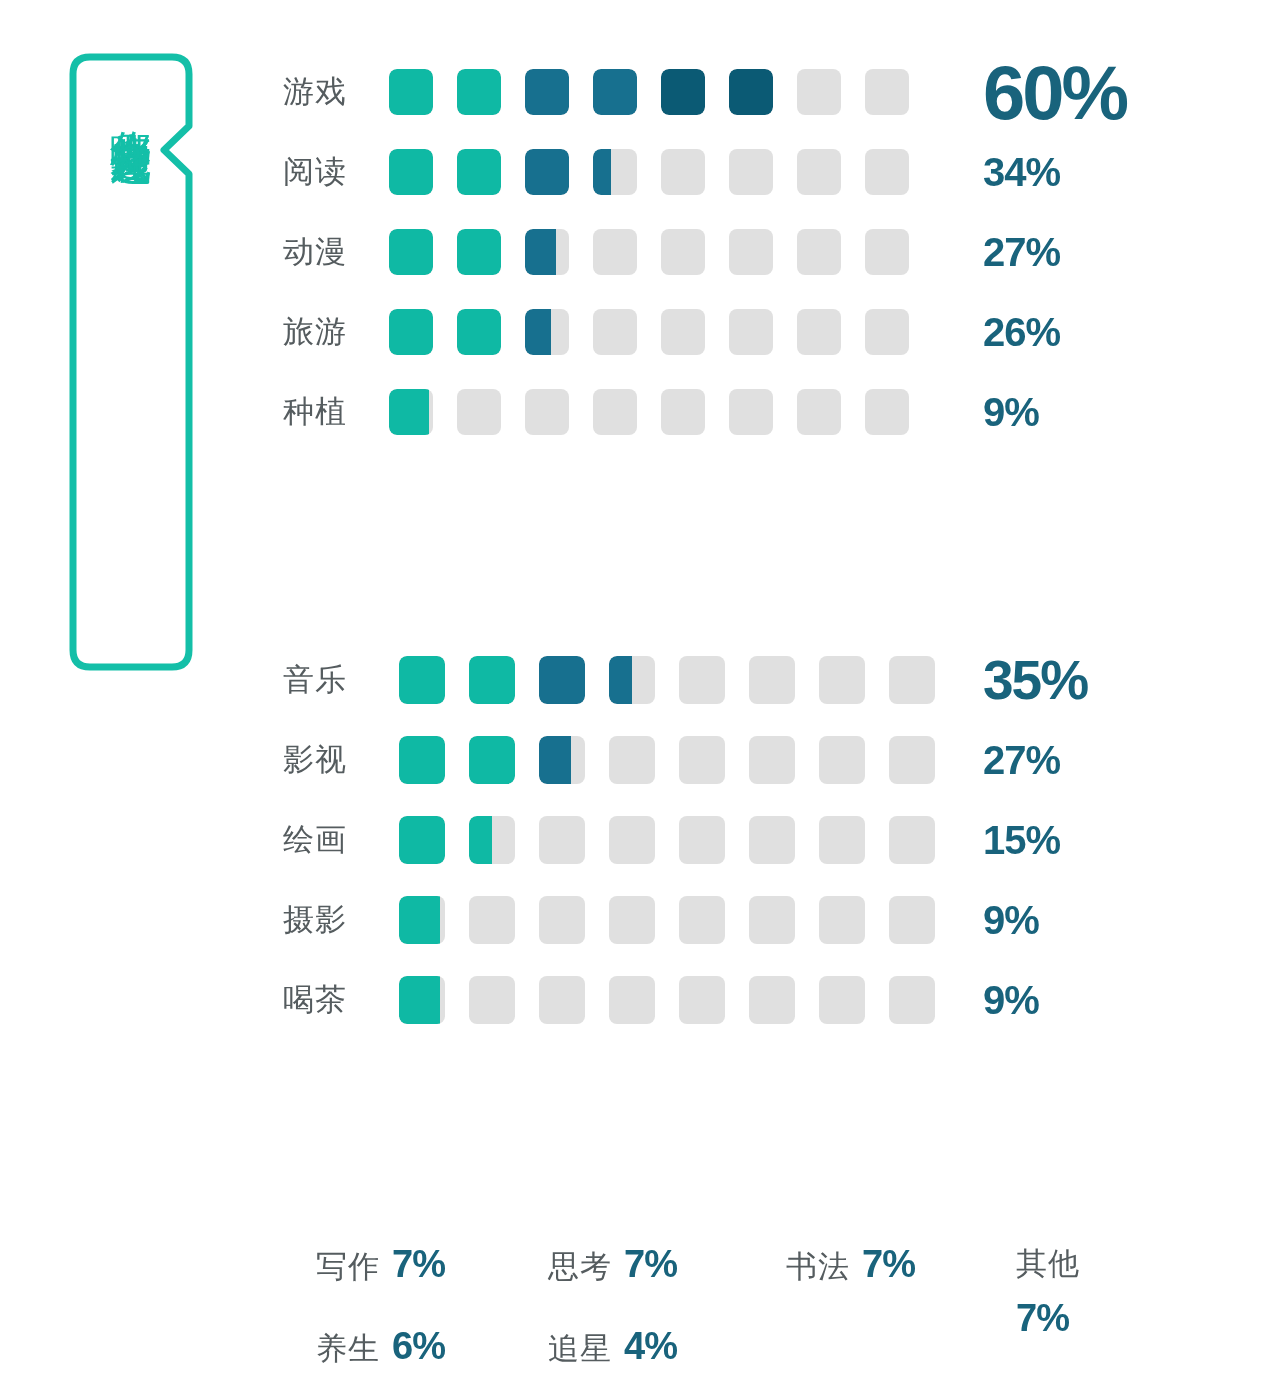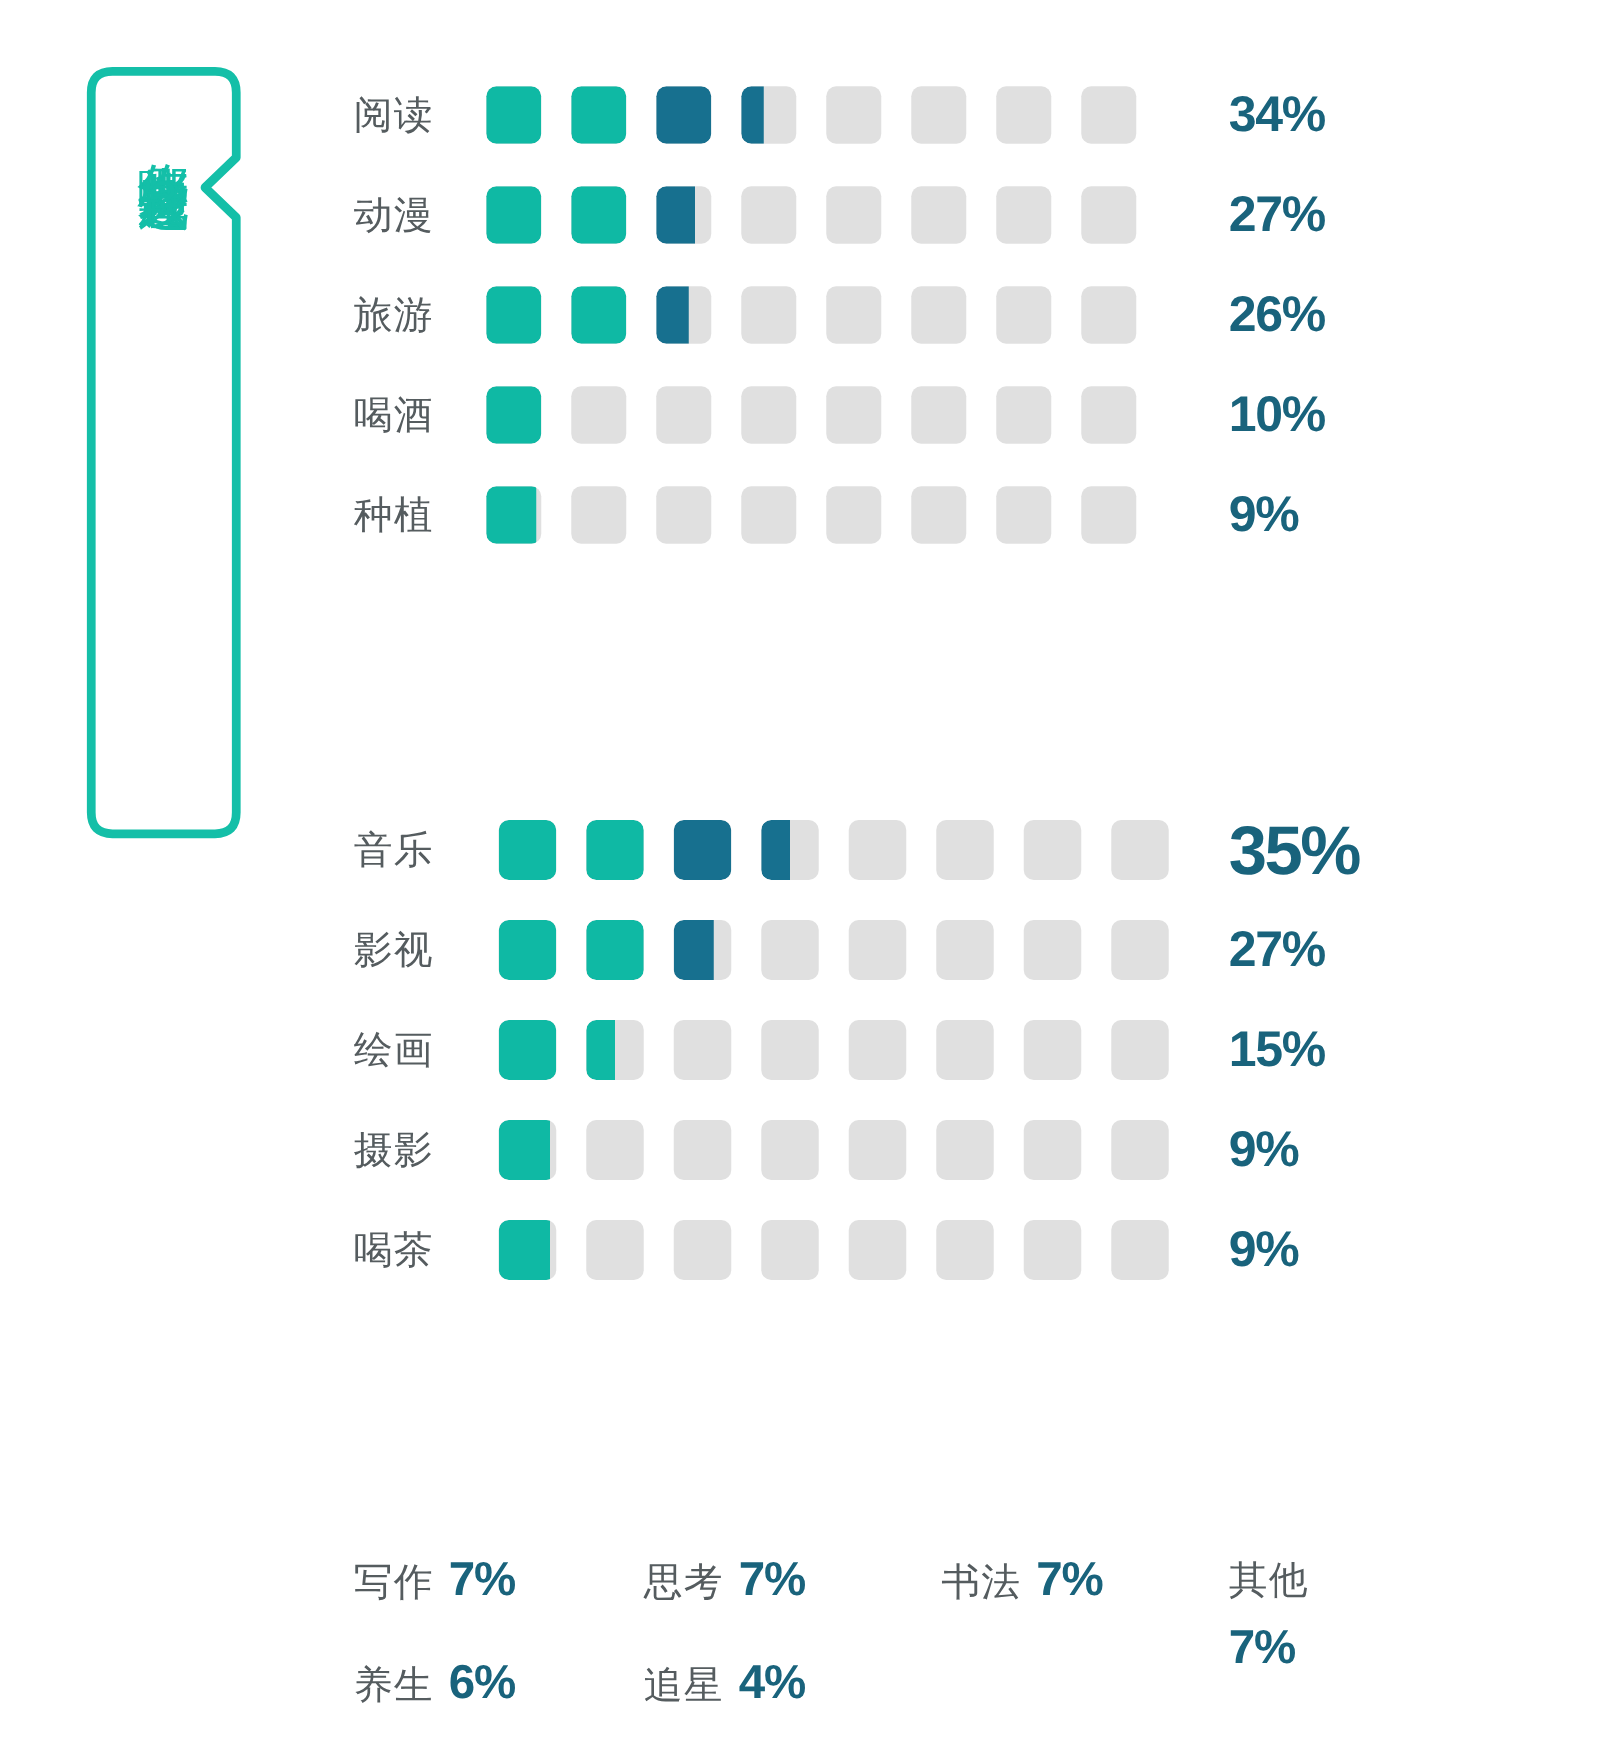--- a/index.html
+++ b/index.html
@@ -123,20 +123,21 @@
   
   #footer {
     position: absolute;
     left: 283px;
     top: 1243px;
     width: 920px;
   }
   .footer-row {
     position: relative;
     height: 82px;
+    margin-left: 33px;
   }
   .footer-item {
     position: absolute;
     display: flex;
     align-items: baseline;
     gap: 12px;
     white-space: nowrap;
   }
   .footer-label {
     font-size: 31px;
@@ -170,20 +171,46 @@
                L 5 22
                Q 5 5 22 5 Z" fill="none" stroke="#14bfa8" stroke-width="7" stroke-linejoin="round" stroke-linecap="round"></path>
     </svg>
     <div class="bubble-text">
       <span>你为哪些兴趣花过钱？</span>
     </div>
   </div>
 
   <div class="group" id="group-1">
       <div class="row">
+        <div class="row-label">游戏</div>
+        <div class="cells">
+          <div class="cell">
+            <div class="cell-fill full" style="width: 100%; background: rgb(15, 185, 164);"></div>
+          </div>
+          <div class="cell">
+            <div class="cell-fill full" style="width: 100%; background: rgb(15, 185, 164);"></div>
+          </div>
+          <div class="cell">
+            <div class="cell-fill full" style="width: 100%; background: rgb(23, 112, 143);"></div>
+          </div>
+          <div class="cell">
+            <div class="cell-fill full" style="width: 100%; background: rgb(23, 112, 143);"></div>
+          </div>
+          <div class="cell">
+            <div class="cell-fill full" style="width: 100%; background: rgb(11, 90, 116);"></div>
+          </div>
+          <div class="cell">
+            <div class="cell-fill full" style="width: 100%; background: rgb(11, 90, 116);"></div>
+          </div>
+          <div class="cell"></div>
+          <div class="cell"></div>
+        </div>
+        <div class="row-value big">60%</div>
+      </div>
+      <div class="row">
         <div class="row-label">阅读</div>
         <div class="cells">
           <div class="cell">
             <div class="cell-fill full" style="width: 100%; background: rgb(15, 185, 164);"></div>
           </div>
           <div class="cell">
             <div class="cell-fill full" style="width: 100%; background: rgb(15, 185, 164);"></div>
           </div>
           <div class="cell">
             <div class="cell-fill full" style="width: 100%; background: rgb(23, 112, 143);"></div>
@@ -230,36 +257,20 @@
           <div class="cell">
             <div class="cell-fill" style="width: 60%; background: rgb(23, 112, 143);"></div>
           </div>
           <div class="cell"></div>
           <div class="cell"></div>
           <div class="cell"></div>
           <div class="cell"></div>
           <div class="cell"></div>
         </div>
         <div class="row-value">26%</div>
-      </div>
-      <div class="row">
-        <div class="row-label">喝酒</div>
-        <div class="cells">
-          <div class="cell">
-            <div class="cell-fill full" style="width: 100%; background: rgb(15, 185, 164);"></div>
-          </div>
-          <div class="cell"></div>
-          <div class="cell"></div>
-          <div class="cell"></div>
-          <div class="cell"></div>
-          <div class="cell"></div>
-          <div class="cell"></div>
-          <div class="cell"></div>
-        </div>
-        <div class="row-value">10%</div>
       </div>
       <div class="row">
         <div class="row-label">种植</div>
         <div class="cells">
           <div class="cell">
             <div class="cell-fill" style="width: 90%; background: rgb(15, 185, 164);"></div>
           </div>
           <div class="cell"></div>
           <div class="cell"></div>
           <div class="cell"></div>

